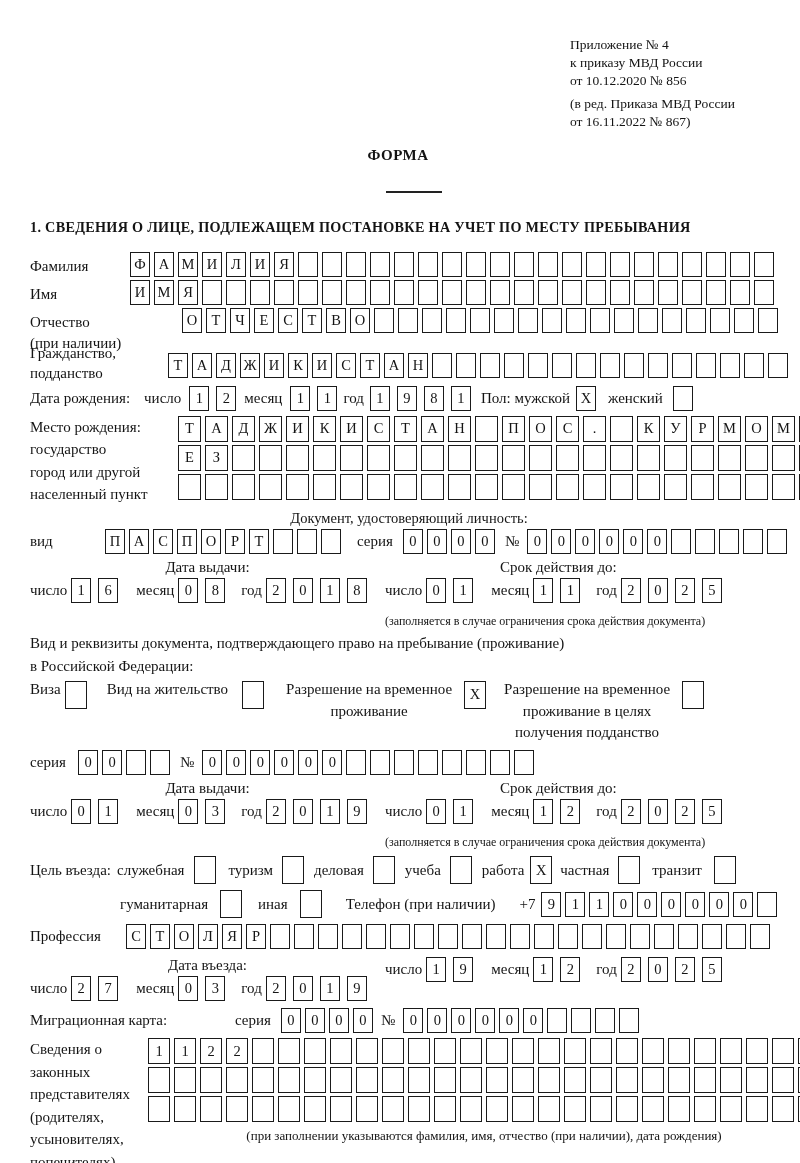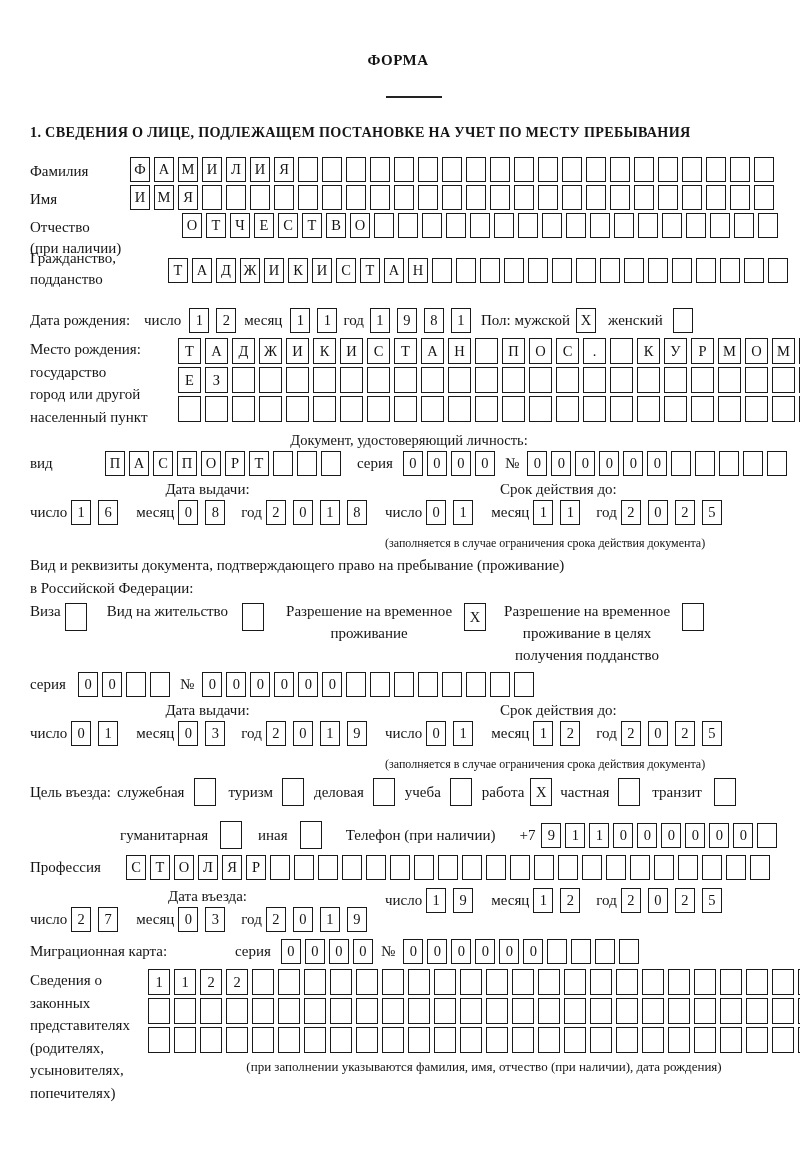--- a/index.html
+++ b/index.html
@@ -43,20 +43,27 @@
   .lblcol{flex:none}
   .lblcol div{font-size:15px;line-height:1.5}
   .boxstack .cells{margin-bottom:3px}
   .center-note{font-size:13px;text-align:center;margin-top:6px}
 </style>
 </head>
 <body>
 
 <div class="page">
 
+  <div class="hdr">
+    <div>Приложение № 4</div>
+    <div>к приказу МВД России</div>
+    <div>от 10.12.2020 № 856</div>
+    <div class="gap">(в ред. Приказа МВД России</div>
+    <div>от 16.11.2022 № 867)</div>
+  </div>
   <div class="forma">ФОРМА</div>
 
   <div class="title">
     <div><span class="t-underline"></span></div>
   </div>
 
   <div class="sec">1. СВЕДЕНИЯ О ЛИЦЕ, ПОДЛЕЖАЩЕМ ПОСТАНОВКЕ НА УЧЕТ ПО МЕСТУ ПРЕБЫВАНИЯ</div>
 
   <div class="row" style="margin-top:16px">
     <div class="lbl" style="width:100px">Фамилия</div>
@@ -186,21 +193,21 @@
         <span class="cell"></span>
         <span class="cell"></span>
         <span class="cell"></span>
         <span class="cell"></span>
         <span class="cell"></span>
         <span class="cell"></span>
         <span class="cell"></span>
       </div>
   </div>
 
-  <div class="row inline" style="margin-top:19px">
+  <div class="row inline" style="margin-top:2px">
     <span class="txt" style="margin-right:14px">Дата рождения:</span>
     <span class="txt" style="margin-right:8px">число</span>
     <span class="cells sp">
         <span class="cell">1</span>
         <span class="cell">2</span>
       </span>
     <span class="txt" style="margin:0 8px">месяц</span>
     <span class="cells sp">
         <span class="cell">1</span>
         <span class="cell">1</span>
@@ -527,21 +534,21 @@
     <span class="txt">частная</span>
     <span class="cells cb" style="margin:0 12px 0 9px">
         <span class="cell"></span>
       </span>
     <span class="txt">транзит</span>
     <span class="cells cb" style="margin-left:12px">
         <span class="cell"></span>
       </span>
   </div>
 
-  <div class="row inline" style="margin-top:15px;padding-left:90px">
+  <div class="row inline" style="margin-top:6px;padding-left:90px">
     <span class="txt">гуманитарная</span>
     <span class="cells cb" style="margin:0 16px 0 12px">
         <span class="cell"></span>
       </span>
     <span class="txt">иная</span>
     <span class="cells cb" style="margin:0 24px 0 12px">
         <span class="cell"></span>
       </span>
     <span class="txt" style="margin-right:24px">Телефон (при наличии)</span>
     <span class="txt" style="margin-right:6px">+7</span>

